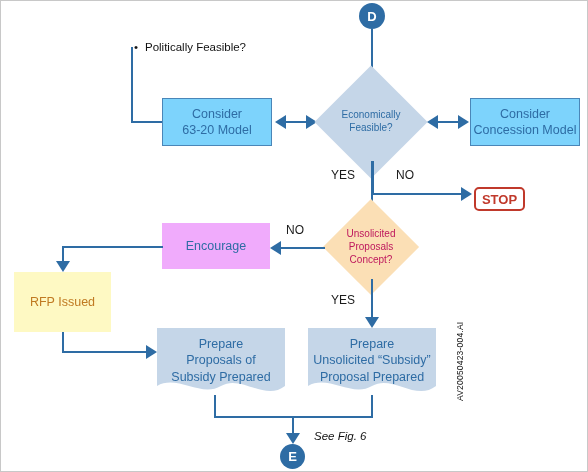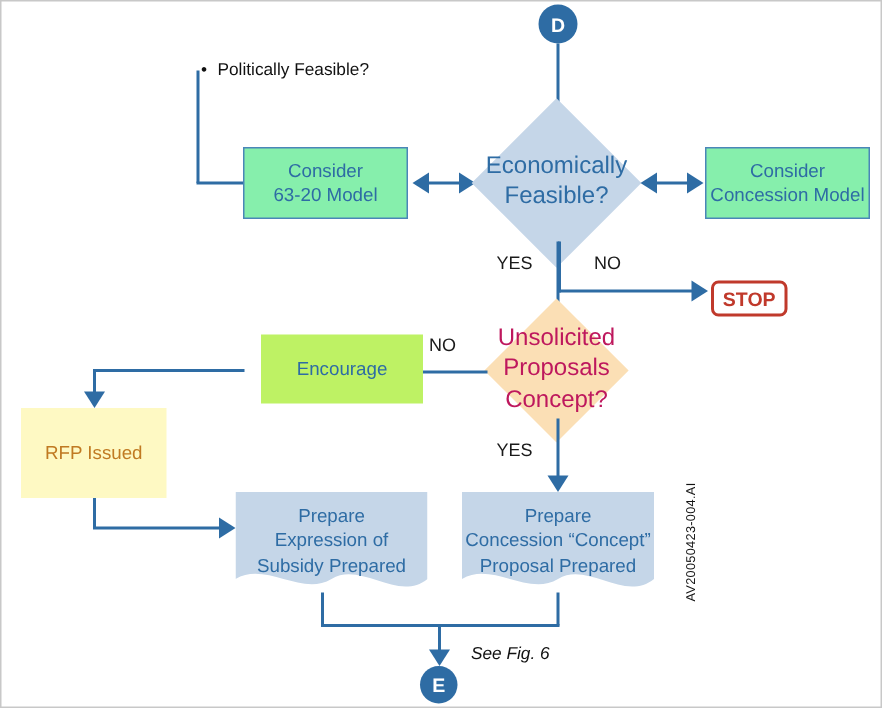--- a/index.html
+++ b/index.html
@@ -61,29 +61,28 @@
     box-sizing: border-box;
     display: flex;
     align-items: center;
     justify-content: center;
     text-align: center;
     line-height: 1.28;
     color: #2e6ca4;
     font-size: 12.5px;
   }
   .box-white {
-    background: #86efac;
+    background: #7dd3fc;
     border: 1.5px solid #4a86b8;
     align-items: center;
   }
   .box-blue {
-    background: #bef264;
+    background: #f0abfc;
     border: none;
     color: #2e6ca4;
-    margin-left: 12px;
   }
   .box-orange {
     background: #fef9c3;
     border: none;
     color: #c07a22;
   }
 
   
   .doc-wrap { position: absolute; }
   .doc-wrap svg { position: absolute; left: 0; top: 0; }
@@ -105,21 +104,21 @@
     box-sizing: border-box;
   }
   .diamond-blue { background: #c5d6e8; }
   .diamond-orange { background: #fbdfb5; }
   .diamond-label {
     position: absolute;
     left: 0; right: 0; top: 50%;
     transform: translateY(-50%);
     text-align: center;
     line-height: 1.28;
-    font-size: 16px;
+    font-size: 10px;
   }
   .label-blue { color: #2e6ca4; }
   .label-orange { color: #be185d; }
 
   
   .circ {
     position: absolute;
     border-radius: 50%;
     background: #2e6ca4;
     color: #ffffff;
@@ -272,32 +271,32 @@
   <div class="line-v" style="left:370px; top:278px; height:42px;"></div>
   <div class="arrow arrow-down" style="left:364px; top:316px;"></div>
   <div class="yesno" style="left:330px; top:292px;">YES</div>
 
   <div class="doc-wrap" style="left:156px; top:327px; width:128px; height:72px;">
     <svg width="128" height="72" viewBox="0 0 128 72">
       <path d="M0,0 H128 V58 C108,74 84,46 64,58 C44,70 20,46 0,58 Z" fill="#c5d6e8"></path>
     </svg>
     <div class="doc-label" style="top:8px;">
       <div>Prepare</div>
-      <div>Expression of</div>
+      <div>Proposals of</div>
       <div>Subsidy Prepared</div>
     </div>
   </div>
 
   <div class="doc-wrap" style="left:307px; top:327px; width:128px; height:72px;">
     <svg width="128" height="72" viewBox="0 0 128 72">
       <path d="M0,0 H128 V58 C108,74 84,46 64,58 C44,70 20,46 0,58 Z" fill="#c5d6e8"></path>
     </svg>
     <div class="doc-label" style="top:8px;">
       <div>Prepare</div>
-      <div>Concession “Concept”</div>
+      <div>Unsolicited “Subsidy”</div>
       <div>Proposal Prepared</div>
     </div>
   </div>
 
   <div class="line-v" style="left:213px; top:394px; height:22px;"></div>
   <div class="line-v" style="left:370px; top:394px; height:22px;"></div>
   <div class="line-h" style="left:213px; top:415px; width:159px;"></div>
   <div class="line-v" style="left:291px; top:415px; height:21px;"></div>
   <div class="arrow arrow-down" style="left:285px; top:432px;"></div>
 

